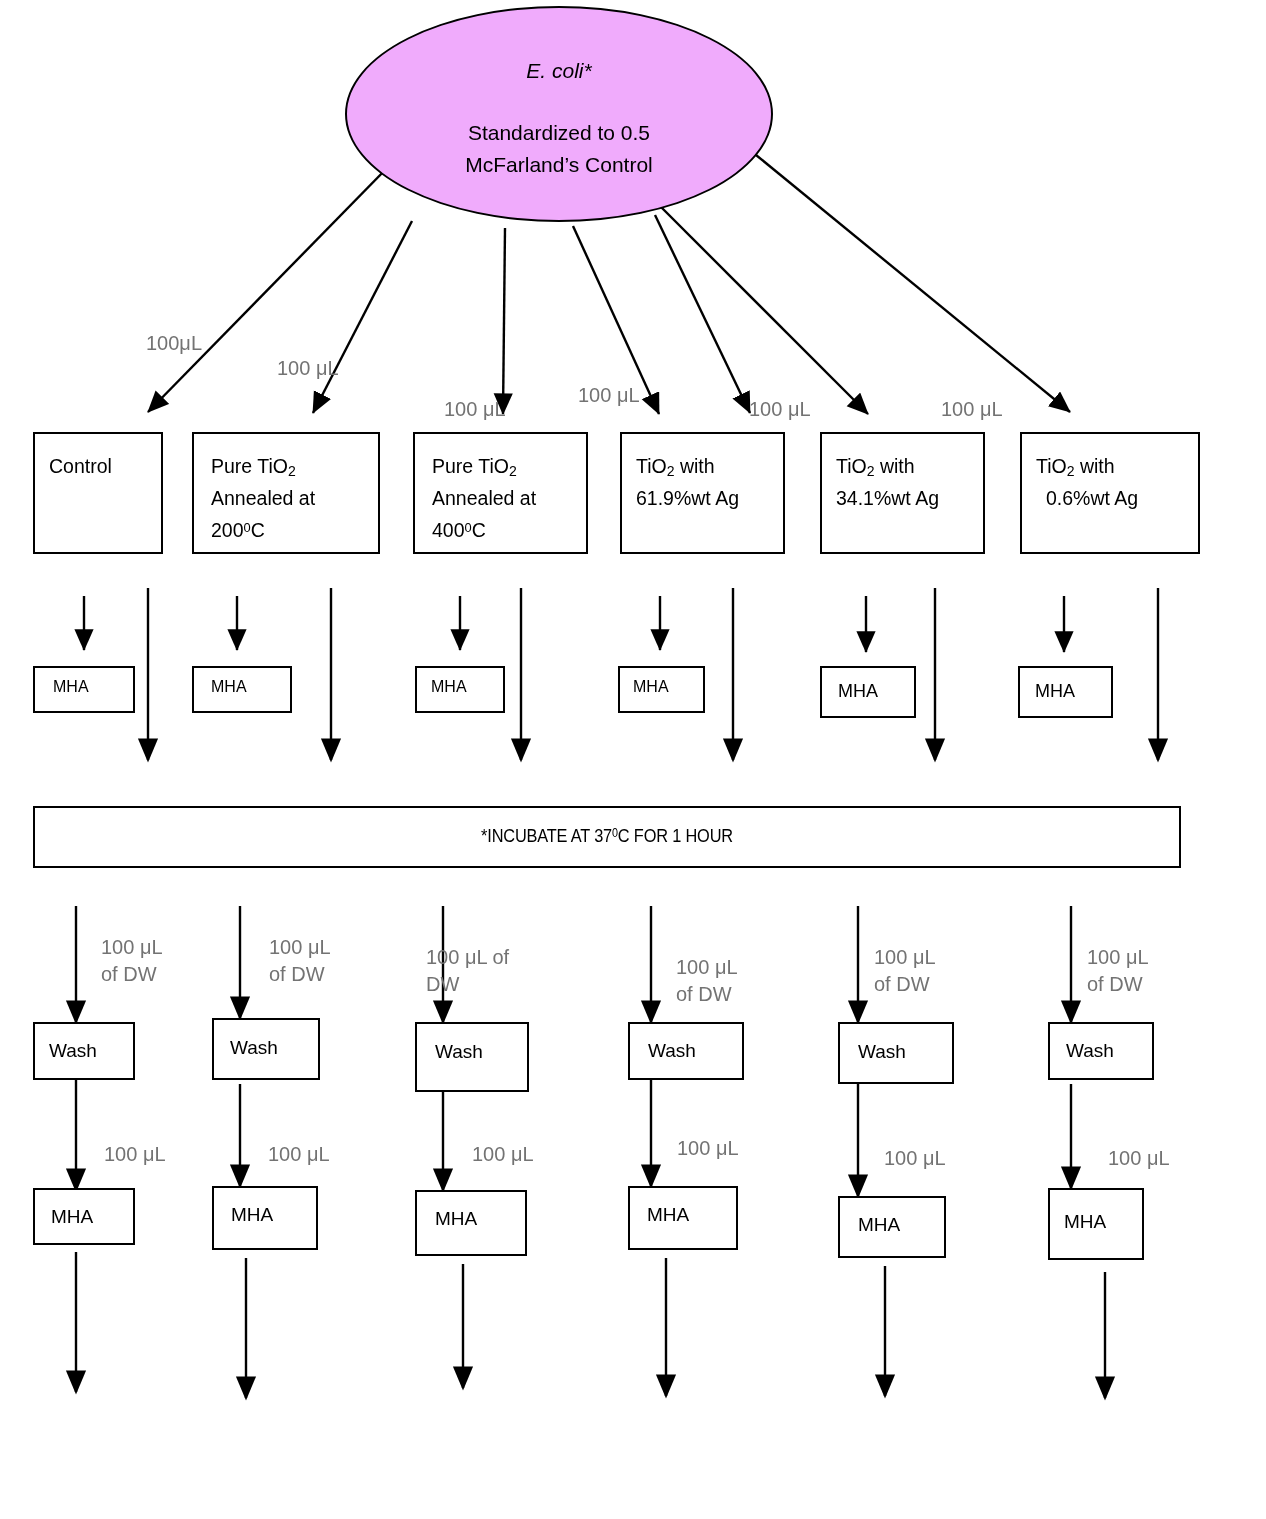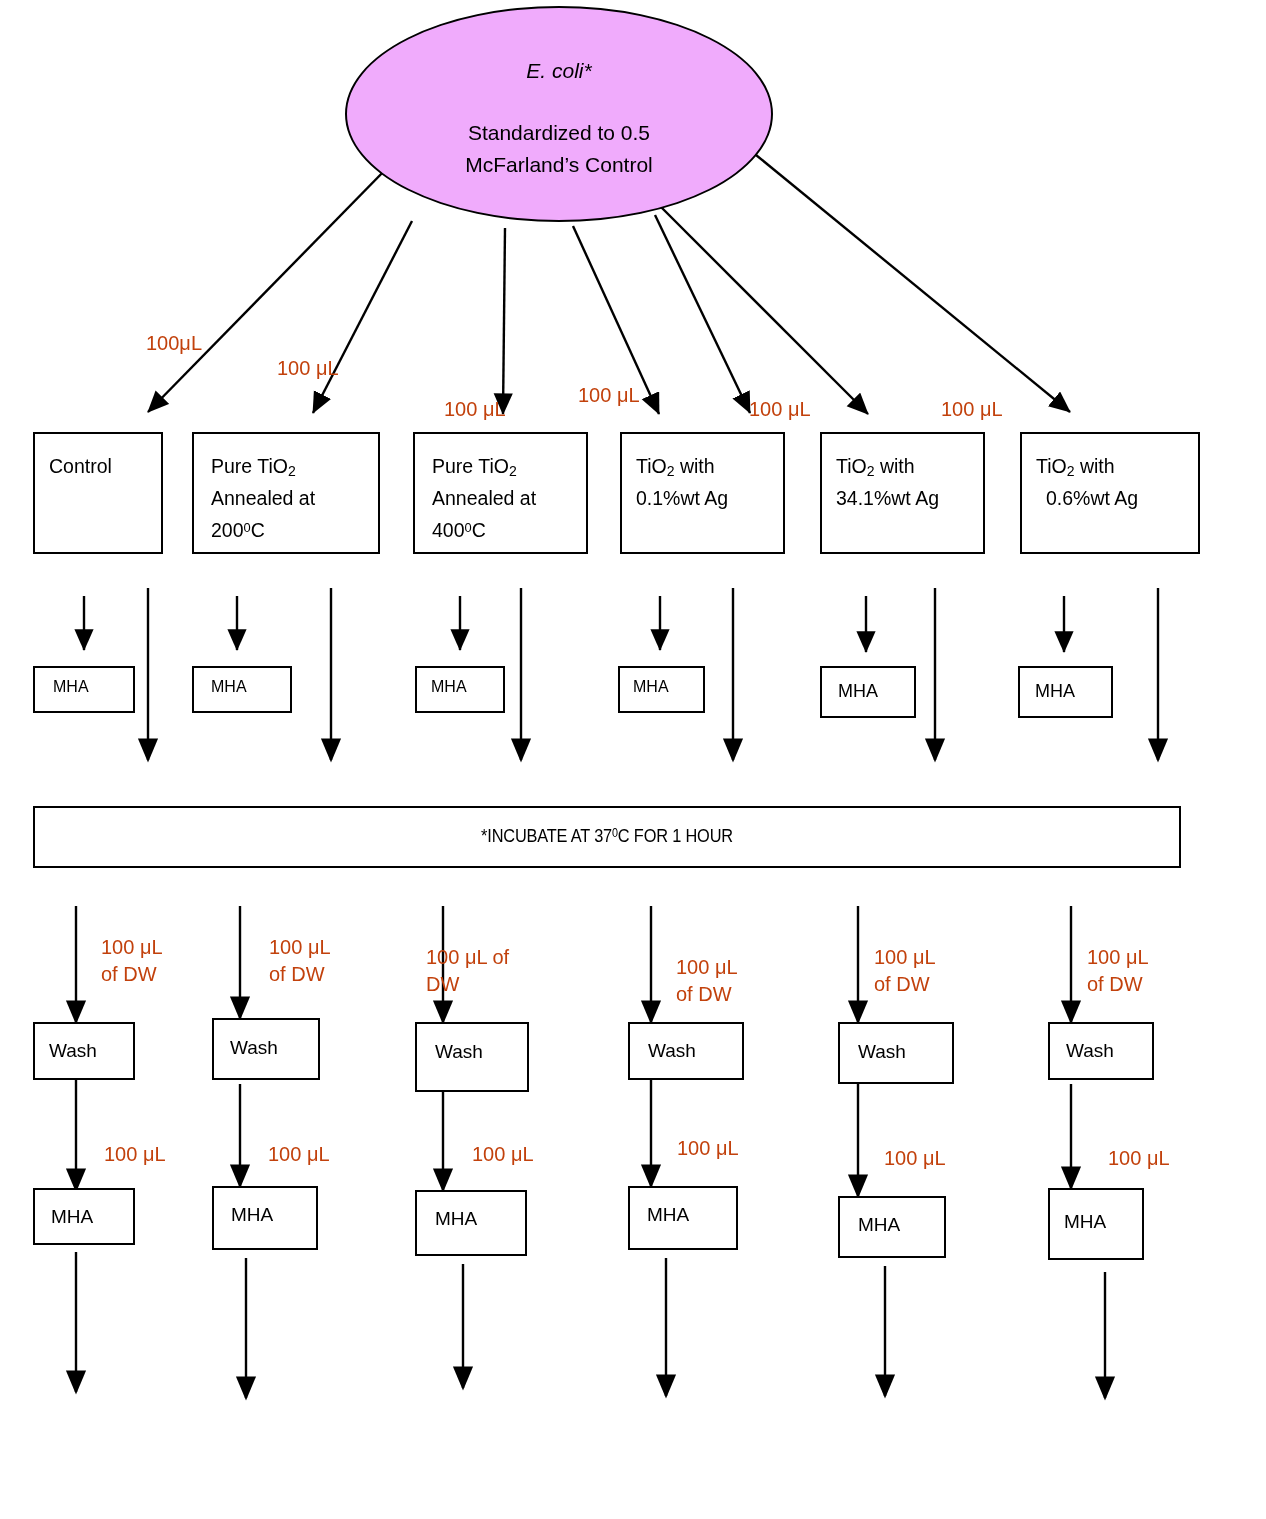--- a/index.html
+++ b/index.html
@@ -52,21 +52,21 @@
     line-height: 1.45;
   }
   .ell-italic {
     font-style: italic;
   }
   .lbl {
     position: absolute;
     font-size: 20px;
     line-height: 1.35;
     white-space: pre;
-    color: #c2410c;
+    color: #737373;
   }
   .boxlbl {
     position: absolute;
     font-size: 19.5px;
     line-height: 1.62;
     white-space: pre;
   }
   .mha-small {
     font-size: 16px;
   }
@@ -188,21 +188,21 @@
   </div>
 
   <div class="node" style="left:413px; top:432px; width:175px; height:122px;">
     <div class="boxlbl" style="left:17px; top:17px;"><span>Pure TiO</span><sub>2</sub></div>
     <div class="boxlbl" style="left:17px; top:49px;">Annealed at</div>
     <div class="boxlbl" style="left:17px; top:81px;"><span>400</span><sup>0</sup><span>C</span></div>
   </div>
 
   <div class="node" style="left:620px; top:432px; width:165px; height:122px;">
     <div class="boxlbl" style="left:14px; top:17px;"><span>TiO</span><sub>2</sub><span> with</span></div>
-    <div class="boxlbl" style="left:14px; top:49px;">0.1%wt Ag</div>
+    <div class="boxlbl" style="left:14px; top:49px;">61.9%wt Ag</div>
   </div>
 
   <div class="node" style="left:820px; top:432px; width:165px; height:122px;">
     <div class="boxlbl" style="left:14px; top:17px;"><span>TiO</span><sub>2</sub><span> with</span></div>
     <div class="boxlbl" style="left:14px; top:49px;">34.1%wt Ag</div>
   </div>
 
   <div class="node" style="left:1020px; top:432px; width:180px; height:122px;">
     <div class="boxlbl" style="left:14px; top:17px;"><span>TiO</span><sub>2</sub><span> with</span></div>
     <div class="boxlbl" style="left:12px; top:49px;margin-left:12px;">0.6%wt Ag</div>

